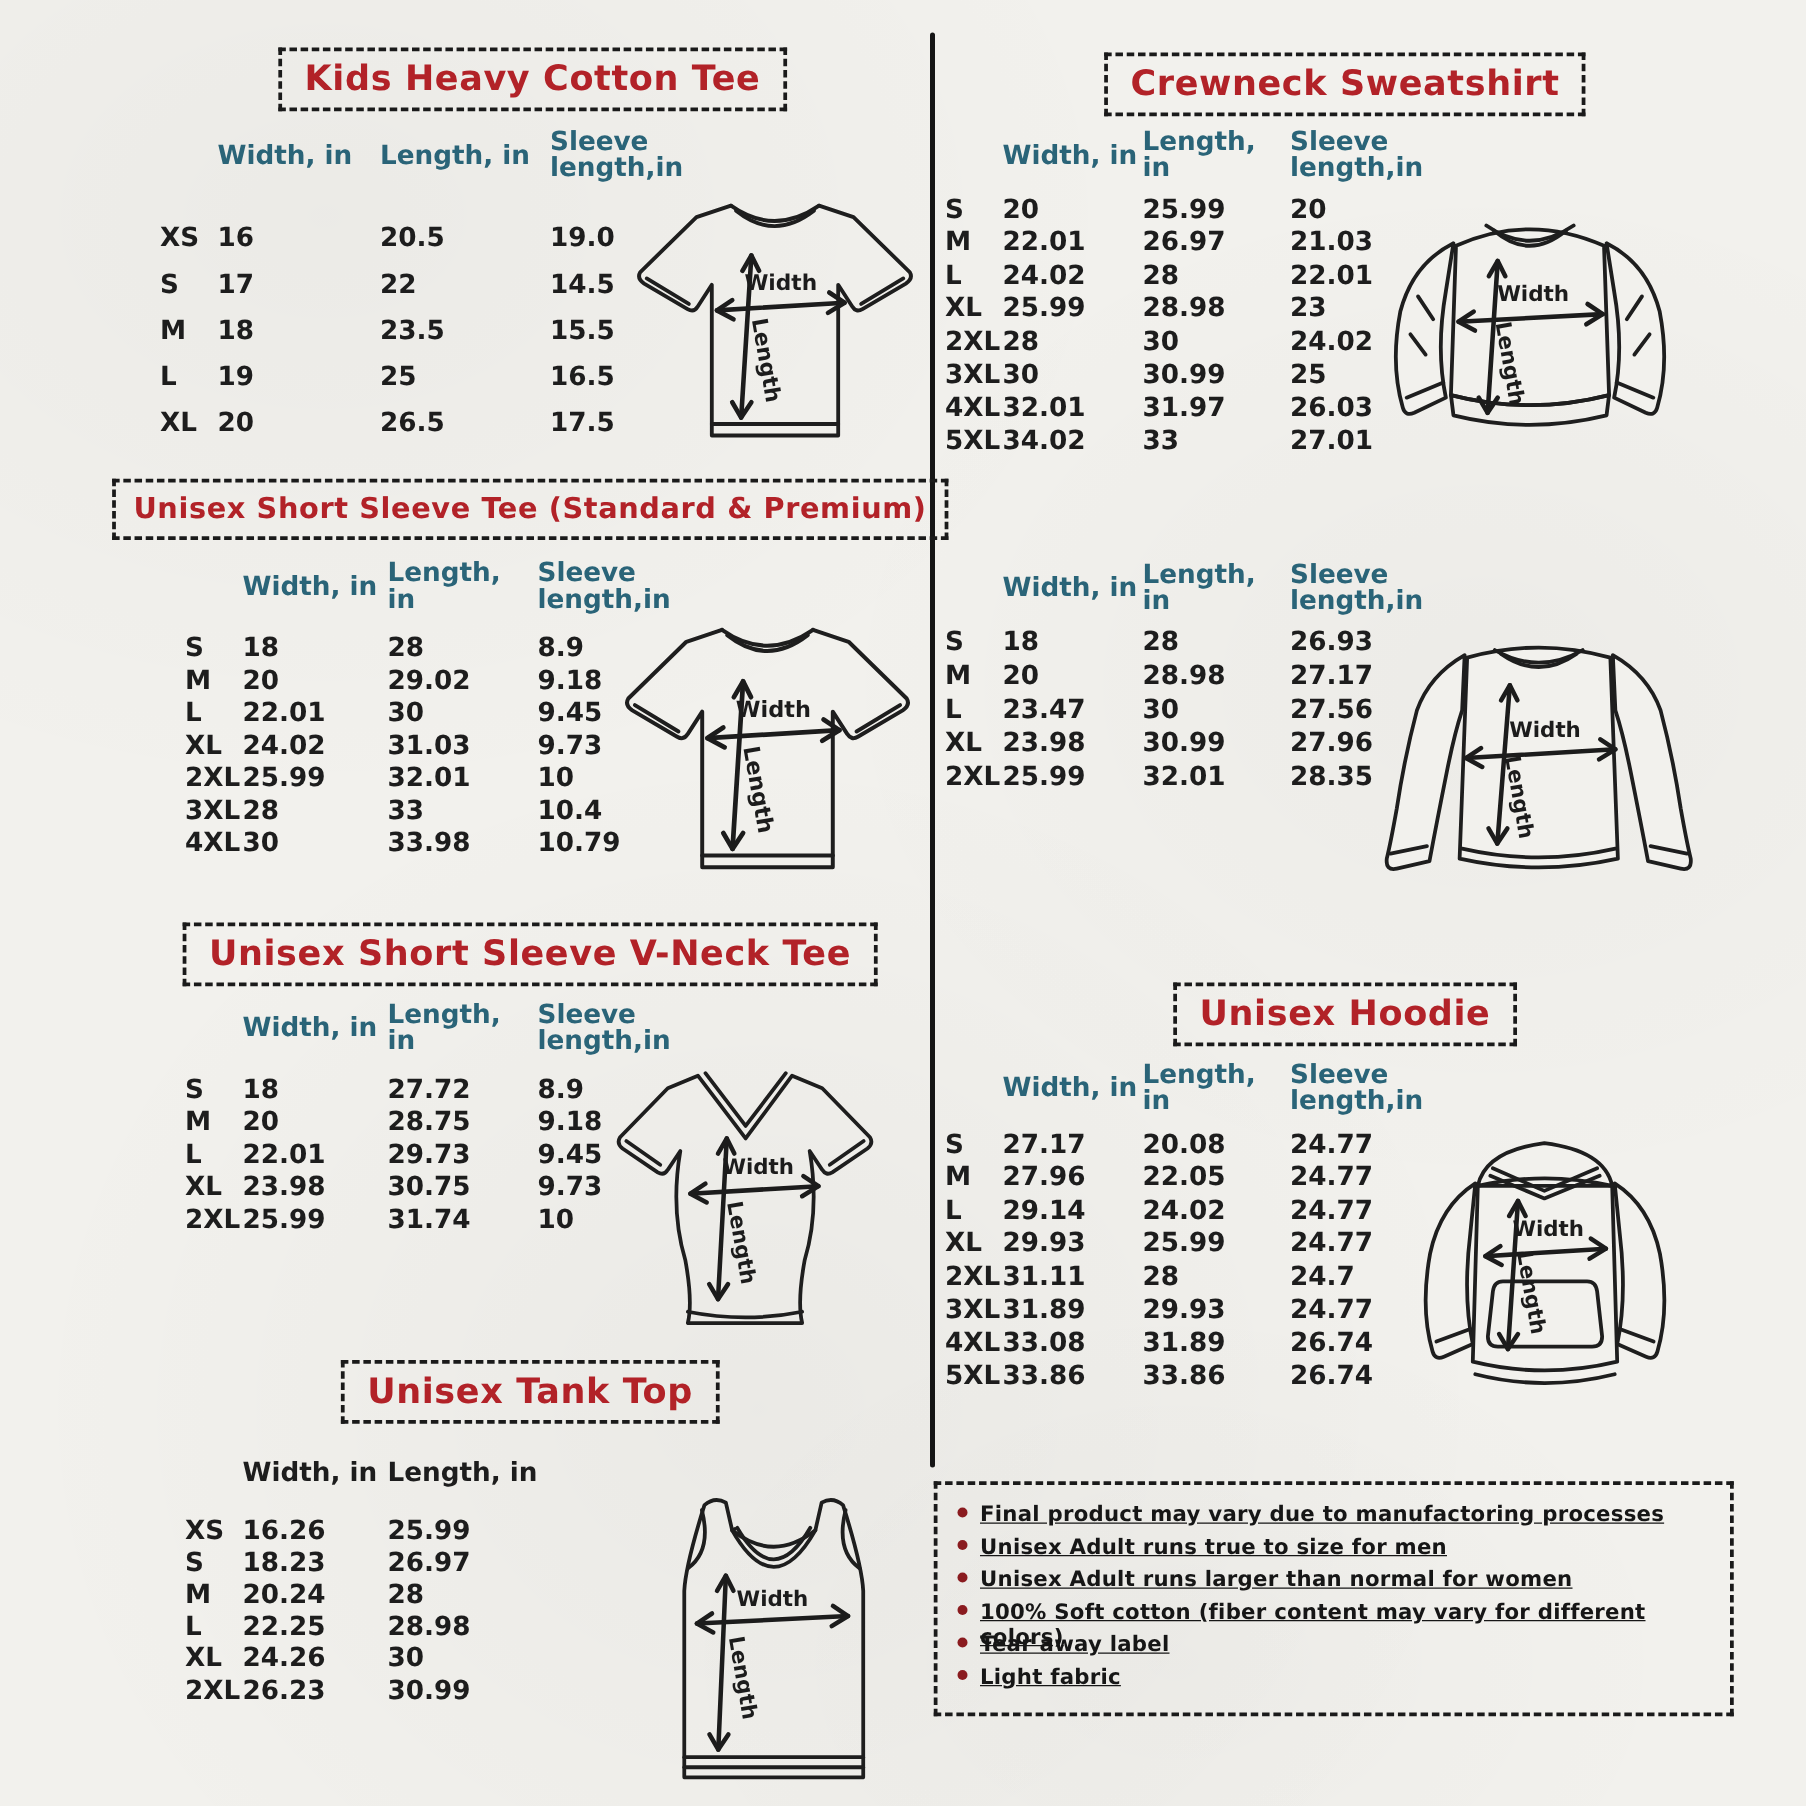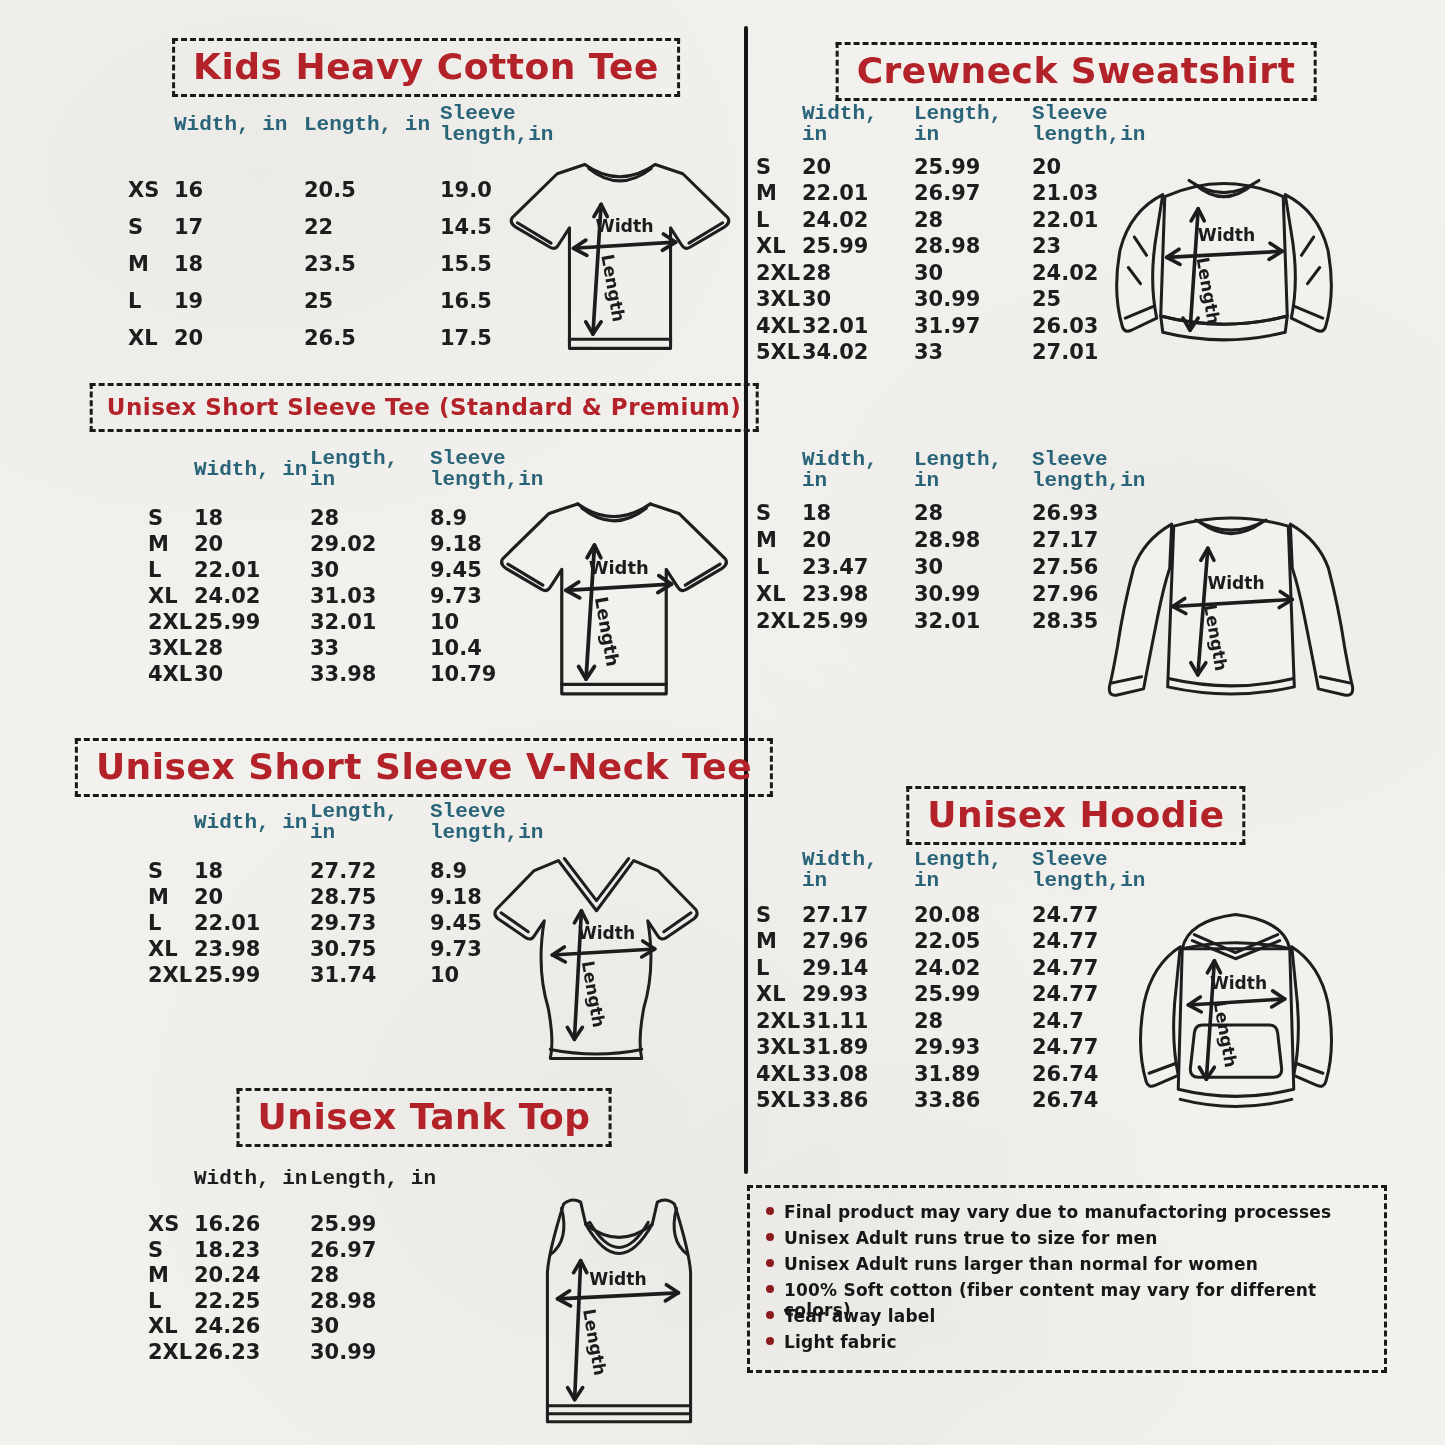--- a/index.html
+++ b/index.html
@@ -34,41 +34,41 @@
   .sec-short       {left:105px;top:383px; width:638px;height:345px;}
   .sec-long        {left:752px;top:388px; width:648px;height:340px;}
   .sec-vneck       {left:105px;top:738px; width:638px;height:345px;}
   .sec-hoodie      {left:752px;top:758px; width:648px;height:345px;margin-top:28px;}
   .sec-tank        {left:105px;top:1088px;width:638px;height:357px;}
 
   .titlebox{
     position:absolute;top:0;left:50%;transform:translateX(-50%);
     border:3px dashed #1a1a1a;
     padding:5px 18px 7px 18px;
-    font-size:36px;letter-spacing:.5px;white-space:nowrap;
+    font-size:28px;letter-spacing:.5px;white-space:nowrap;
     color:var(--red);width:max-content;
   }
   .title-long{font-size:23px;padding:8px 14px 9px 14px;}
 
   .table{position:absolute;}
   .sec-kids  .table{left:20px;top:60px;}
   .sec-crewneck .table{left:4px;top:56px;}
   .sec-short .table{left:43px;top:60px;}
   .sec-long  .table{left:4px;top:56px;}
   .sec-vneck .table{left:43px;top:58px;}
   .sec-hoodie .table{left:4px;top:58px;}
   .sec-tank  .table{left:43px;top:64px;}
 
   .trow{display:grid;align-items:center;}
   .sec-kids  .trow{grid-template-columns:46px 130px 136px 120px;}
   .sec-short .trow,.sec-vneck .trow{grid-template-columns:46px 116px 120px 120px;}
   .sec-crewneck .trow,.sec-long .trow,.sec-hoodie .trow{grid-template-columns:46px 112px 118px 120px;}
   .sec-tank  .trow{grid-template-columns:46px 116px 140px;}
 
-  .thead{height:52px;margin-bottom:8px;font-family:Liberation Mono, monospace;}
+  .thead{height:52px;margin-bottom:8px;}
   .sec-kids .thead{margin-bottom:22px;}
   .sec-crewneck .thead,.sec-long .thead{margin-bottom:4px;}
   .sec-short .thead,.sec-vneck .thead{margin-bottom:10px;}
   .sec-hoodie .thead{margin-bottom:6px;}
 
   .th{
     font-size:20px;color:var(--blue);white-space:pre-line;line-height:22px;
   }
   .sec-tank .th{color:var(--ink);}
 
@@ -96,21 +96,21 @@
   .notesbox{
     position:absolute;left:747px;top:1185px;width:640px;
     border:3px dashed #1a1a1a;
     padding:14px 16px 12px 16px;
   }
   .note{display:flex;align-items:baseline;height:26px;}
   .note .dot{
     width:8px;height:8px;border-radius:50%;background:var(--maroon);
     flex:0 0 8px;margin-right:10px;position:relative;top:-3px;
   }
-  .note .ntext{font-size:17px;letter-spacing:.2px;color:#161616;}
+  .note .ntext{font-size:17px;letter-spacing:.2px;color:#161616;text-decoration:underline;}
 </style>
 </head>
 <body>
 
 <div class="divider"></div>
 
 <section class="sec sec-kids">
   <div class="titlebox">Kids Heavy Cotton Tee</div>
   <div class="table">
       <div class="trow thead">

